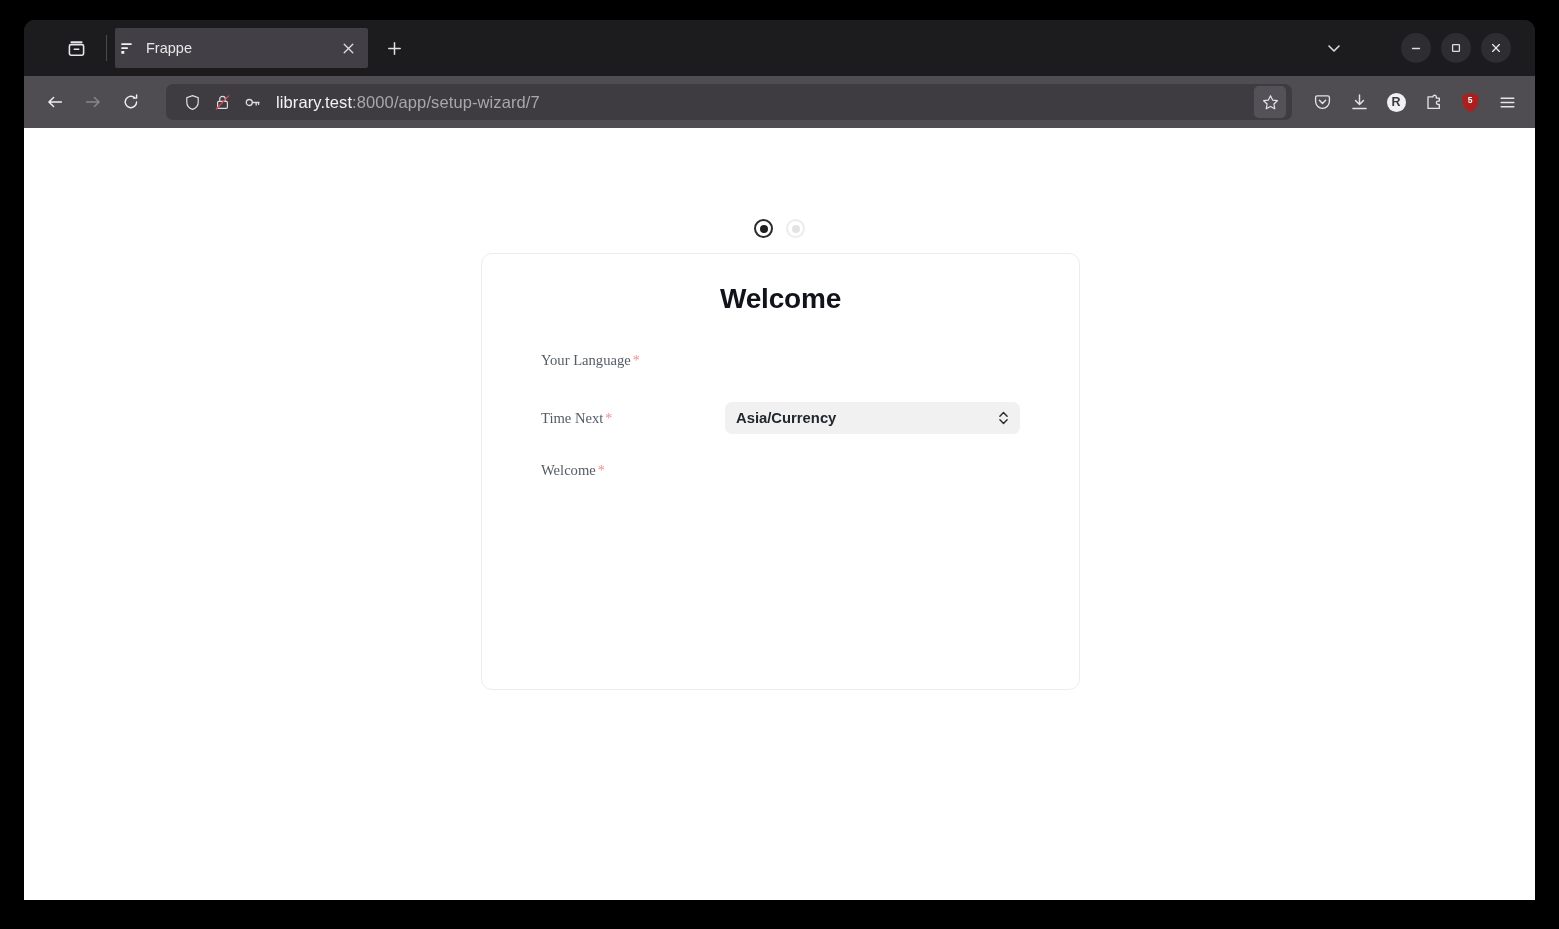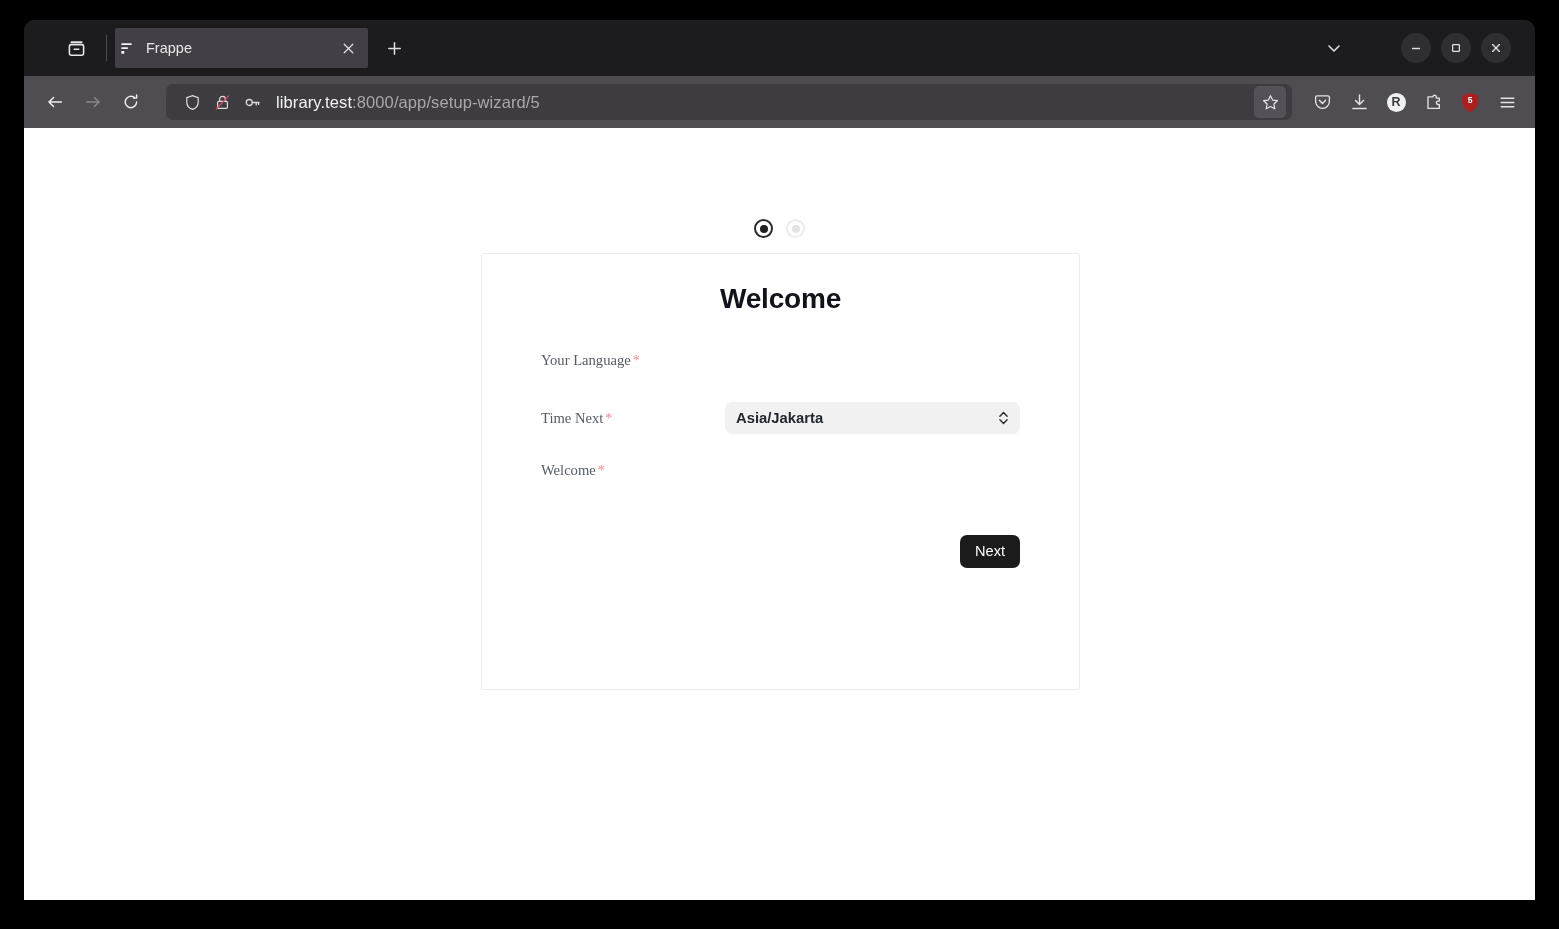--- a/index.html
+++ b/index.html
@@ -217,21 +217,21 @@
   }
 
   .setup-card {
     position: absolute;
     left: 457px;
     top: 125px;
     width: 599px;
     height: 437px;
     background: #ffffff;
     border: 1px solid #ededed;
-    border-radius: 2px;
+    border-radius: 11px;
   }
 
   .card-title {
     text-align: center;
     font-size: 28px;
     font-weight: bold;
     color: #10131a;
     margin-top: 29px;
     letter-spacing: -0.2px;
   }
@@ -399,21 +399,21 @@
           <path d="M5.7 7.4 V5.1 A2.8 2.8 0 0 1 11.3 5.1 V7.4" stroke="#dcdade" stroke-width="1.2" fill="none"></path>
           <path d="M2.3 15.0 L14.7 1.9" stroke="#d94b5c" stroke-width="1.3" stroke-linecap="round"></path>
         </svg>
       </span>
       <span class="url-icon">
         <svg width="17" height="17" viewBox="0 0 17 17" aria-hidden="true">
           <circle cx="5.3" cy="8.5" r="3.0" stroke="#dcdade" stroke-width="1.3" fill="none"></circle>
           <path d="M8.3 8.5 H15.0 M12.2 8.5 V11.1 M14.6 8.5 V10.4" stroke="#dcdade" stroke-width="1.3" fill="none" stroke-linecap="round"></path>
         </svg>
       </span>
-      <span class="url-text"><span class="host">library.test</span><span>:8000/app/setup-wizard/5</span></span>
+      <span class="url-text"><span class="host">library.test</span><span>:8000/app/setup-wizard/7</span></span>
       <span class="bookmark-star">
         <svg width="17" height="17" viewBox="0 0 17 17" aria-hidden="true">
           <path d="M8.5 1.7 L10.6 6.1 L15.4 6.7 L11.9 10.0 L12.8 14.8 L8.5 12.5 L4.2 14.8 L5.1 10.0 L1.6 6.7 L6.4 6.1 Z" stroke="#e6e4e8" stroke-width="1.2" fill="none" stroke-linejoin="round"></path>
         </svg>
       </span>
     </div>
 
     <div class="toolbar-icons">
 
       <div class="tb-btn">
@@ -477,36 +477,33 @@
           </div>
 
 
         </div>
 
         <div class="form-group">
 
           <div class="form-row">
             <div class="field-label"><span>Time Next</span><span class="req-star">*</span></div>
             <div class="field-control">
-              <span class="field-value">Asia/Jakarta</span>
+              <span class="field-value">Asia/Currency</span>
               <span class="stepper-icon">
                 <svg width="11" height="16" viewBox="0 0 11 16" aria-hidden="true">
                   <path d="M1.9 6.2 L5.5 2.6 L9.1 6.2" stroke="#2c2c2c" stroke-width="1.45" fill="none" stroke-linecap="round" stroke-linejoin="round"></path>
                   <path d="M1.9 9.8 L5.5 13.4 L9.1 9.8" stroke="#2c2c2c" stroke-width="1.45" fill="none" stroke-linecap="round" stroke-linejoin="round"></path>
                 </svg>
               </span>
             </div>
           </div>
 
           <div class="form-row">
             <div class="field-label"><span>Welcome</span><span class="req-star">*</span></div>
           </div>
 
         </div>
       </div>
 
-      <div class="card-actions">
-        <button class="next-button">Next</button>
-      </div>
 
     </div>
   </div>
 </div>
 
 </body></html>

